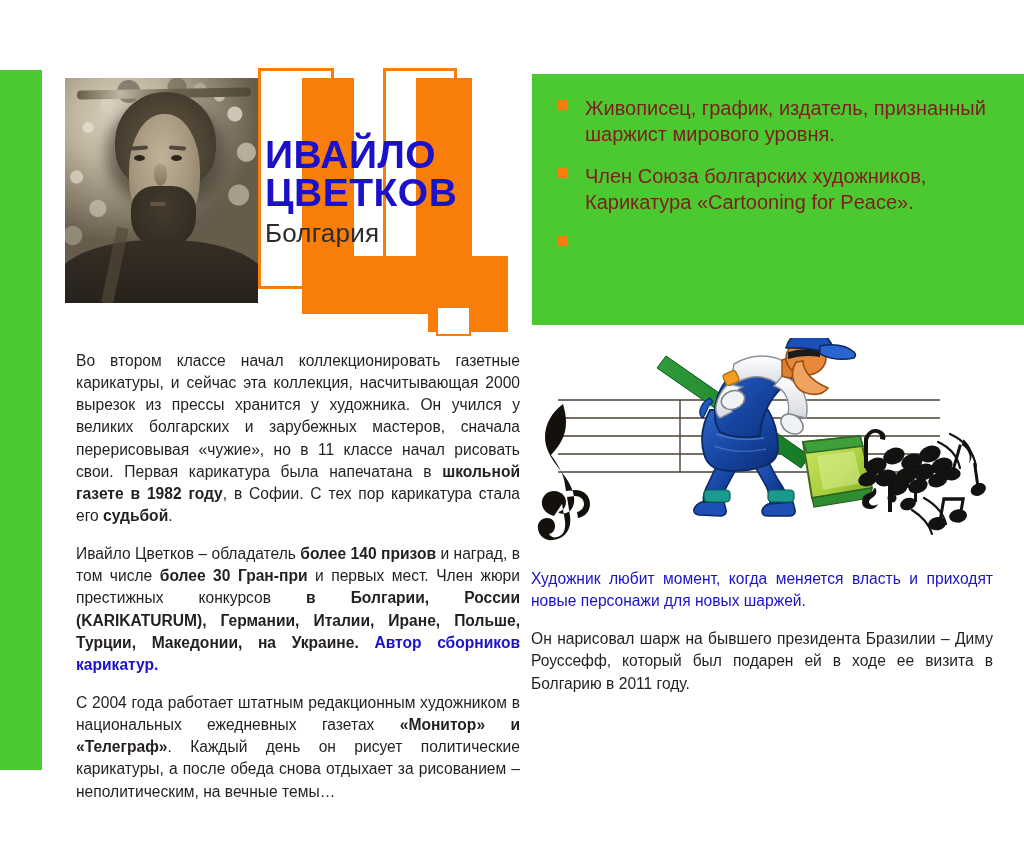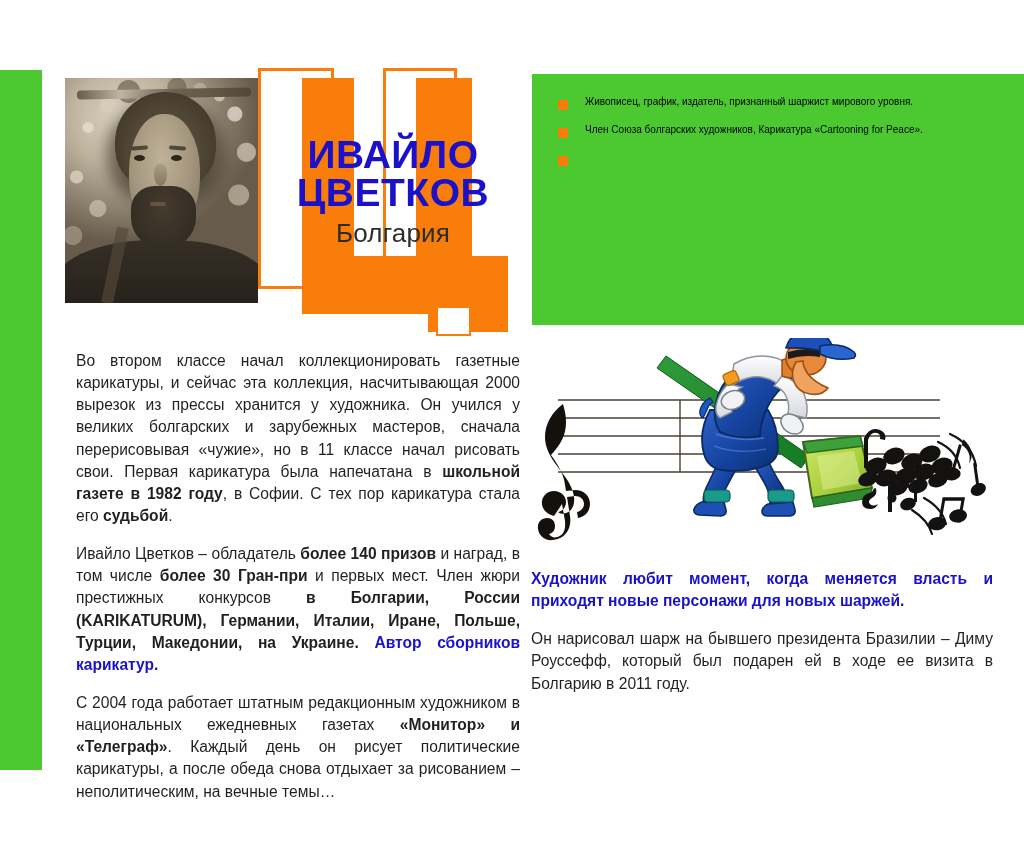--- a/index.html
+++ b/index.html
@@ -144,24 +144,24 @@
   .mono-part { position: absolute; background: #f97d0a; }
   .mono-outline {
     position: absolute;
     border: 3px solid #f97d0a;
     background: transparent;
   }
 
   
   .name-block {
     position: absolute;
-    left: 273px;
+    left: 265px;
     top: 136px;
     width: 240px;
-    text-align: center;
+    text-align: left;
     z-index: 5;
   }
   .name-line {
     font-size: 39px;
     line-height: 0.97;
     font-weight: 700;
     letter-spacing: 0.5px;
     color: #1a11c9;
     white-space: nowrap;
   }
@@ -184,23 +184,23 @@
   }
   .facts-list {
     margin: 0;
     padding: 21px 26px 0 26px;
     list-style: none;
   }
   .fact-item {
     position: relative;
     padding-left: 27px;
     margin-bottom: 15px;
-    font-size: 10px;
+    font-size: 20px;
     line-height: 1.32;
-    color: #000000;
+    color: #7f1d1d;
   }
   .fact-item:last-child { margin-bottom: 0; }
   .fact-bullet {
     position: absolute;
     left: 0;
     top: 5px;
     width: 10px;
     height: 10px;
     background: #f97d0a;
   }
@@ -231,21 +231,21 @@
   .para.quote-blue {
     color: #1a11c9;
     font-weight: 700;
   }
   .para.quote-blue .plain {
     color: #231f20;
     font-weight: 400;
   }
   .para.lead-blue {
     color: #1a11c9;
-    font-weight: 700;
+    font-weight: 400;
   }
 
   
   .cartoon {
     position: absolute;
     left: 520px;
     top: 338px;
     width: 485px;
     height: 225px;
   }

